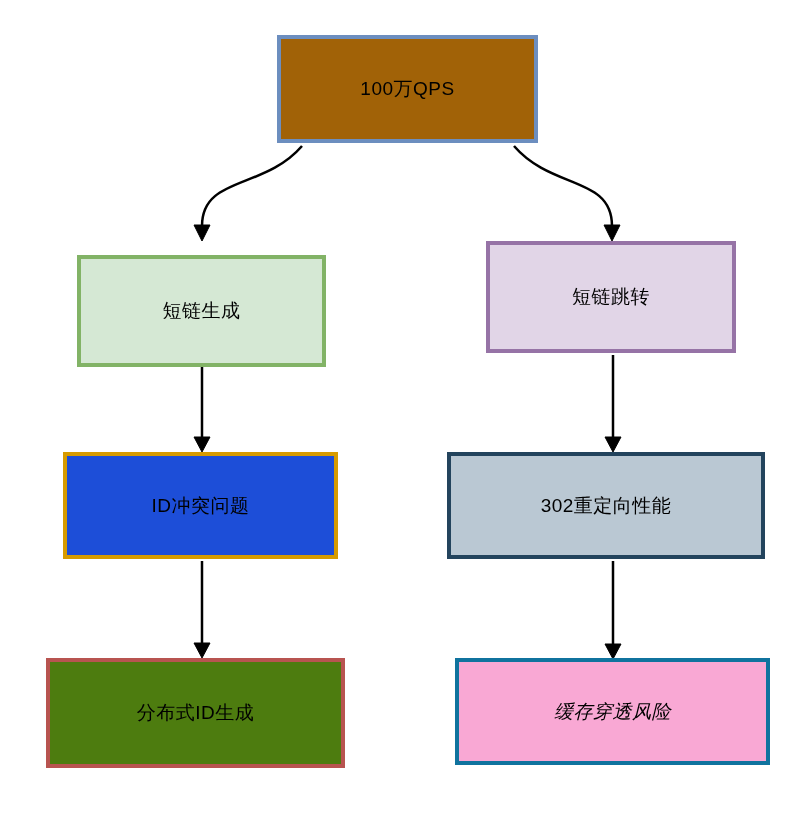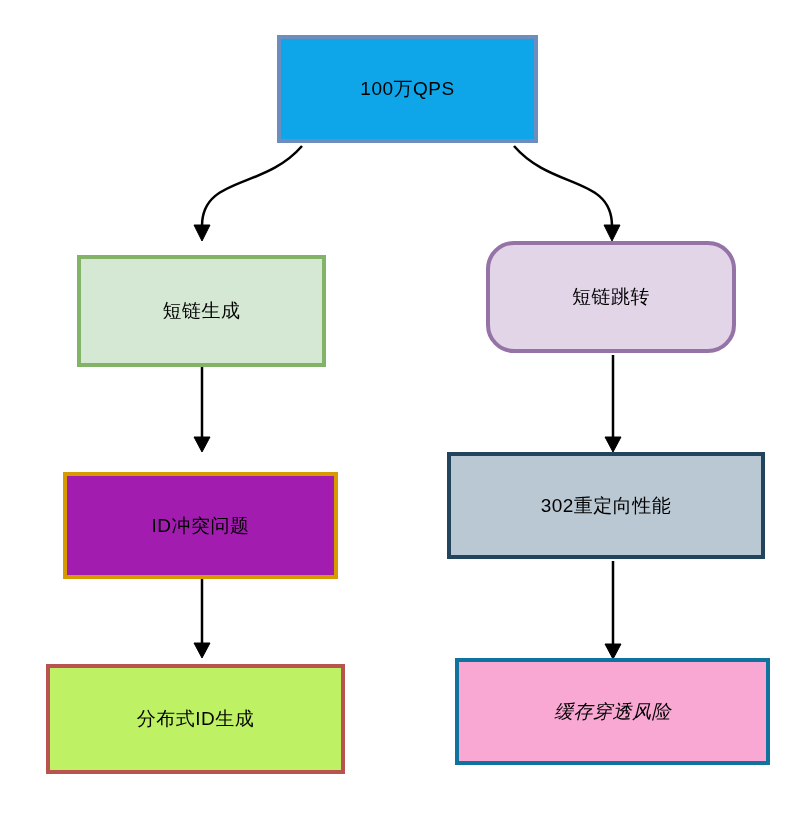--- a/index.html
+++ b/index.html
@@ -17,21 +17,21 @@
     position:absolute;
     box-sizing:border-box;
     border:4px solid #666;
     display:flex;align-items:center;justify-content:center;
     font-size:19px;color:#000000;
     text-align:center;
     letter-spacing:0.5px;
   }
   .n-qps  {left:277px;top:35px; width:261px;height:108px;}
   .n-gen  {left:77px; top:255px;width:249px;height:112px;}
-  .n-jump {left:486px;top:241px;width:250px;height:112px;border-radius:28px;}
+  .n-jump {left:486px;top:241px;width:250px;height:112px;}
   .n-idc  {left:63px; top:452px;width:275px;height:107px;}
   .n-302  {left:447px;top:452px;width:318px;height:107px;}
   .n-did  {left:46px; top:658px;width:299px;height:110px;}
   .n-cache{left:455px;top:658px;width:315px;height:107px;}
 </style>
 </head>
 <body>
 
 <div class="canvas">
 
@@ -61,41 +61,41 @@
       <line x1="202" y1="561" x2="202" y2="644"></line>
       <polygon points="194,643 210,643 202,658"></polygon>
     </g>
 
     <g>
       <line x1="613" y1="561" x2="613" y2="645"></line>
       <polygon points="605,644 621,644 613,659"></polygon>
     </g>
   </svg>
 
-  <div class="node n-qps" style="background: #0ea5e9; border-color: rgb(108, 142, 191);">
+  <div class="node n-qps" style="background: #a16207; border-color: rgb(108, 142, 191);">
     <span>100万QPS</span>
   </div>
 
   <div class="node n-gen" style="background: rgb(213, 232, 212); border-color: rgb(130, 179, 102);">
     <span>短链生成</span>
   </div>
 
   <div class="node n-jump" style="background: rgb(225, 213, 231); border-color: rgb(150, 115, 166);">
     <span>短链跳转</span>
   </div>
 
-  <div class="node n-idc" style="background: #a21caf; border-color: rgb(215, 155, 0); margin-top: 20px;">
+  <div class="node n-idc" style="background: #1d4ed8; border-color: rgb(215, 155, 0);">
     <span>ID冲突问题</span>
   </div>
 
   <div class="node n-302" style="background: rgb(186, 200, 211); border-color: rgb(35, 68, 93); align-items: center;">
     <span>302重定向性能</span>
   </div>
 
-  <div class="node n-did" style="background: #bef264; border-color: rgb(184, 84, 80); margin-top: 6px;">
+  <div class="node n-did" style="background: #4d7c0f; border-color: rgb(184, 84, 80);">
     <span>分布式ID生成</span>
   </div>
 
   <div class="node n-cache" style="background: #f9a8d4; border-color: rgb(16, 115, 158); font-style: italic;">
     <span>缓存穿透风险</span>
   </div>
 
 </div>
 
 </body></html>

